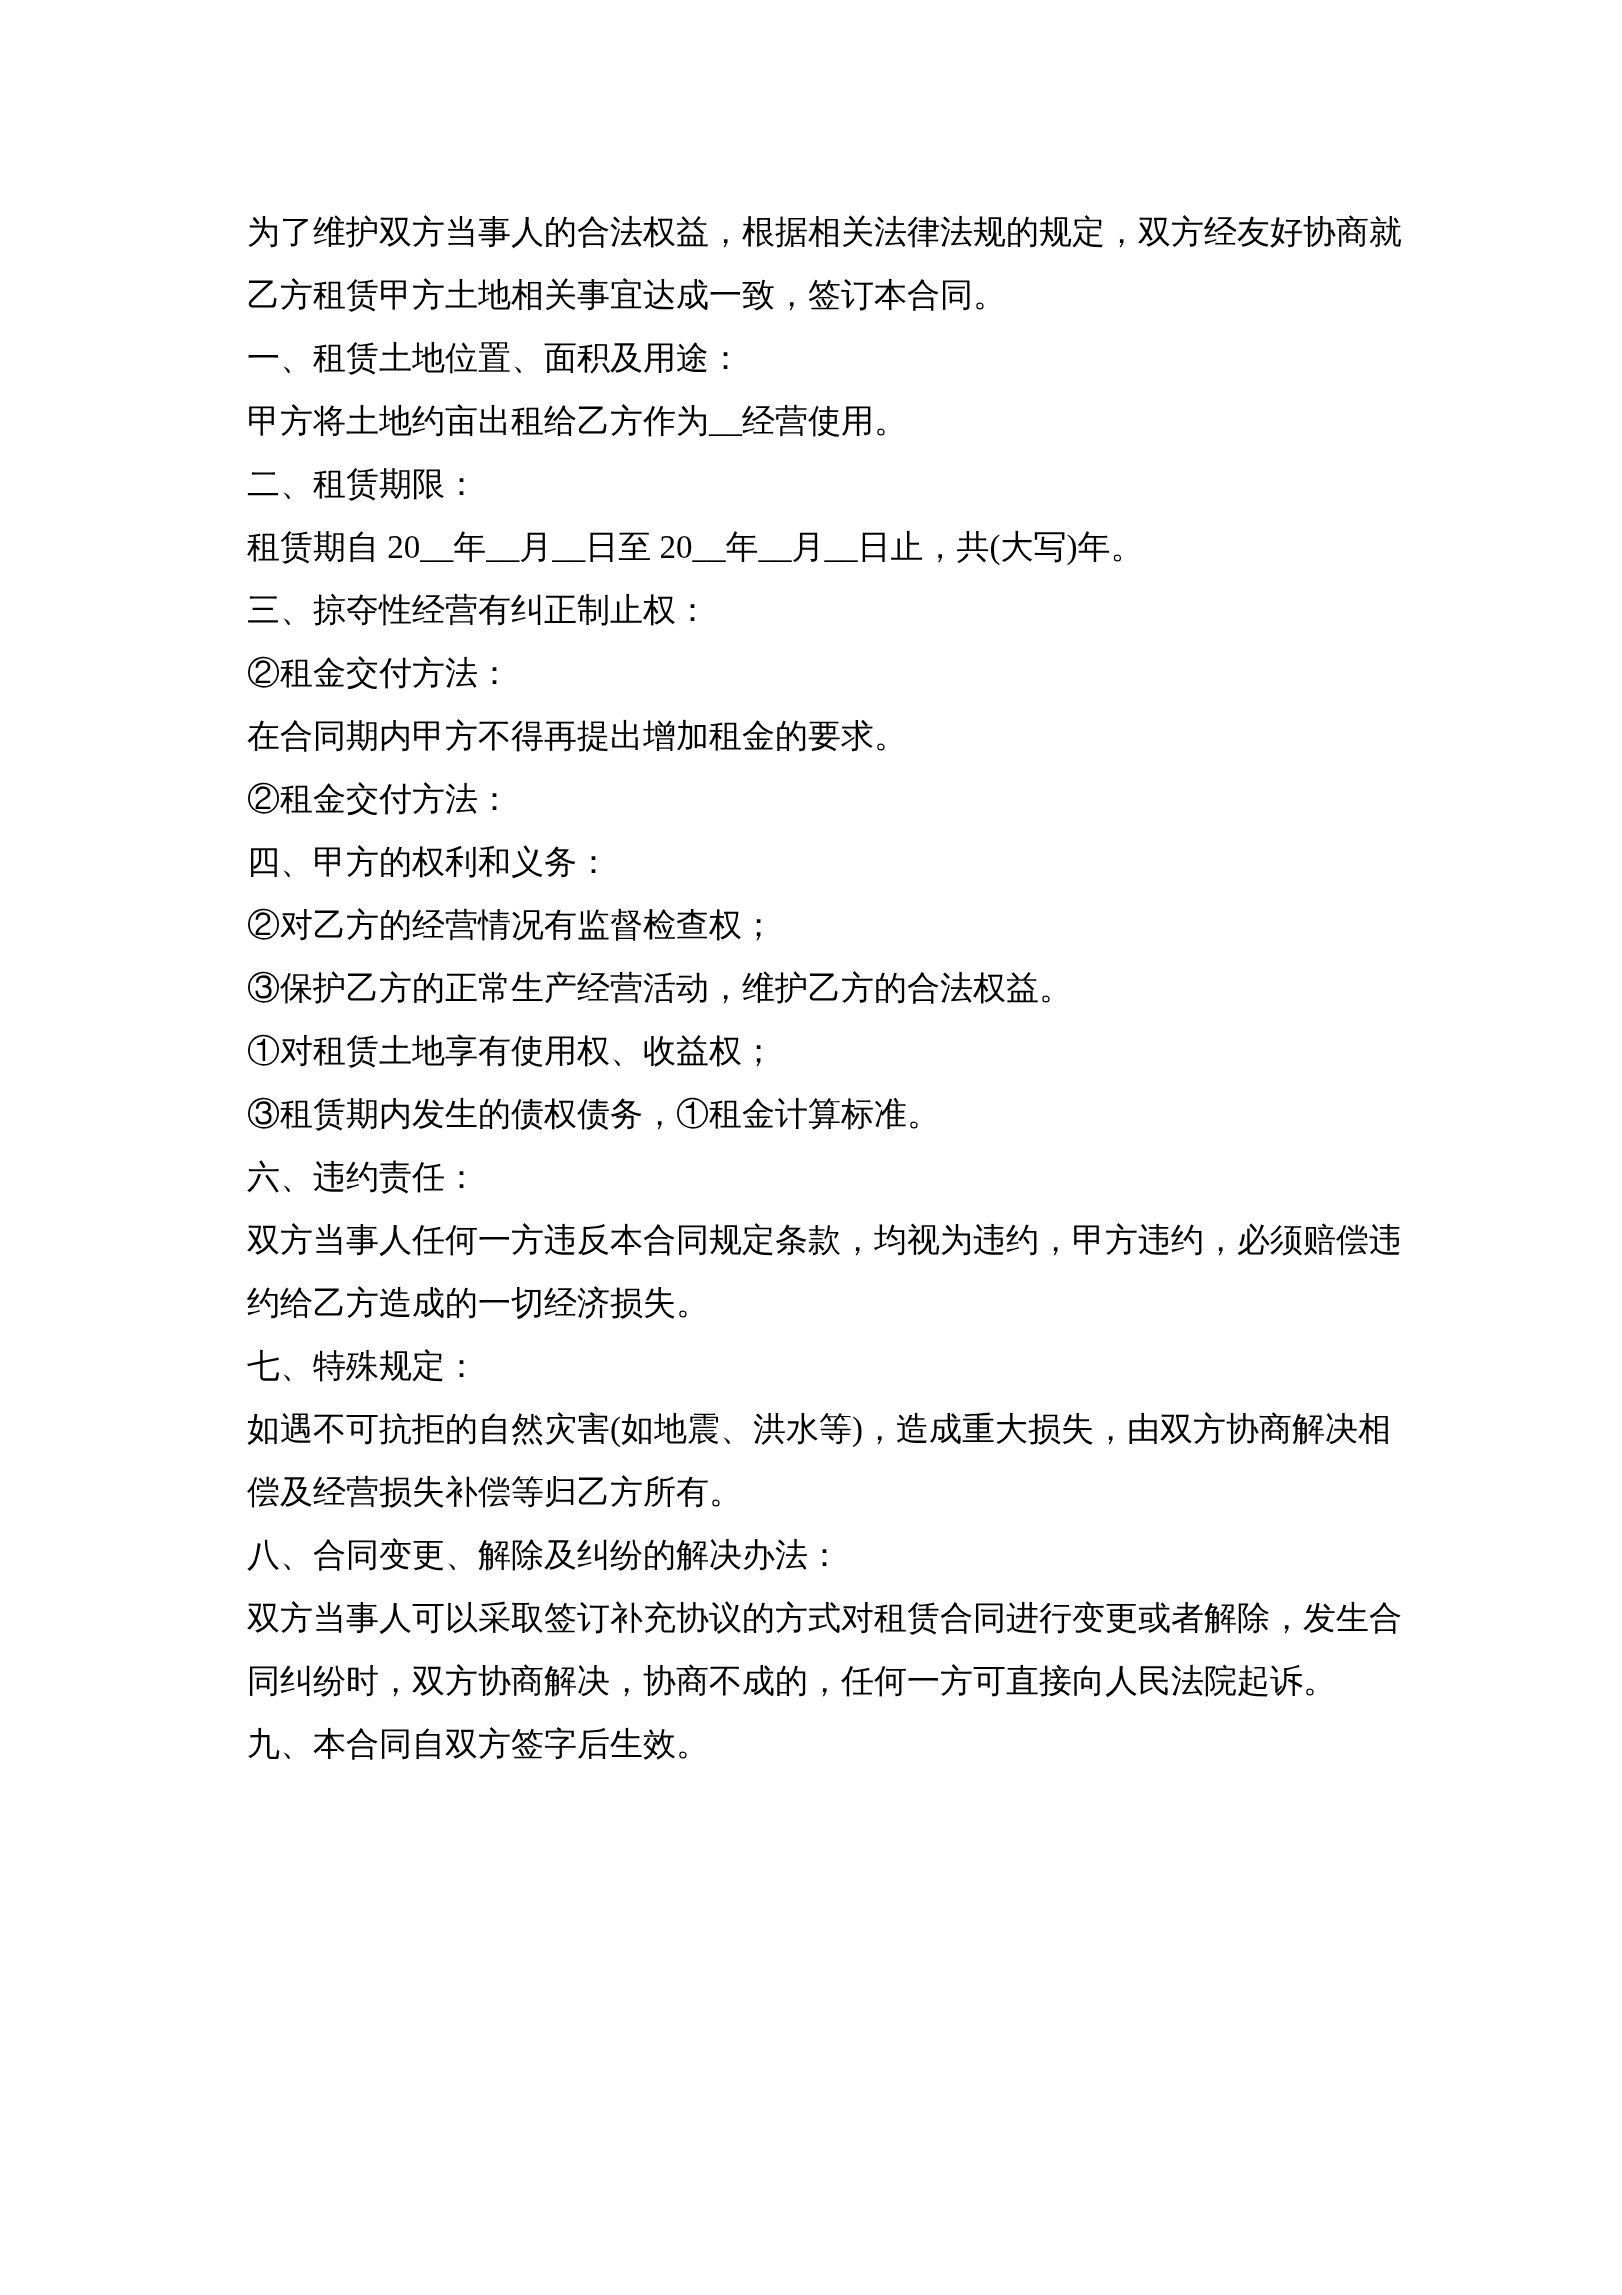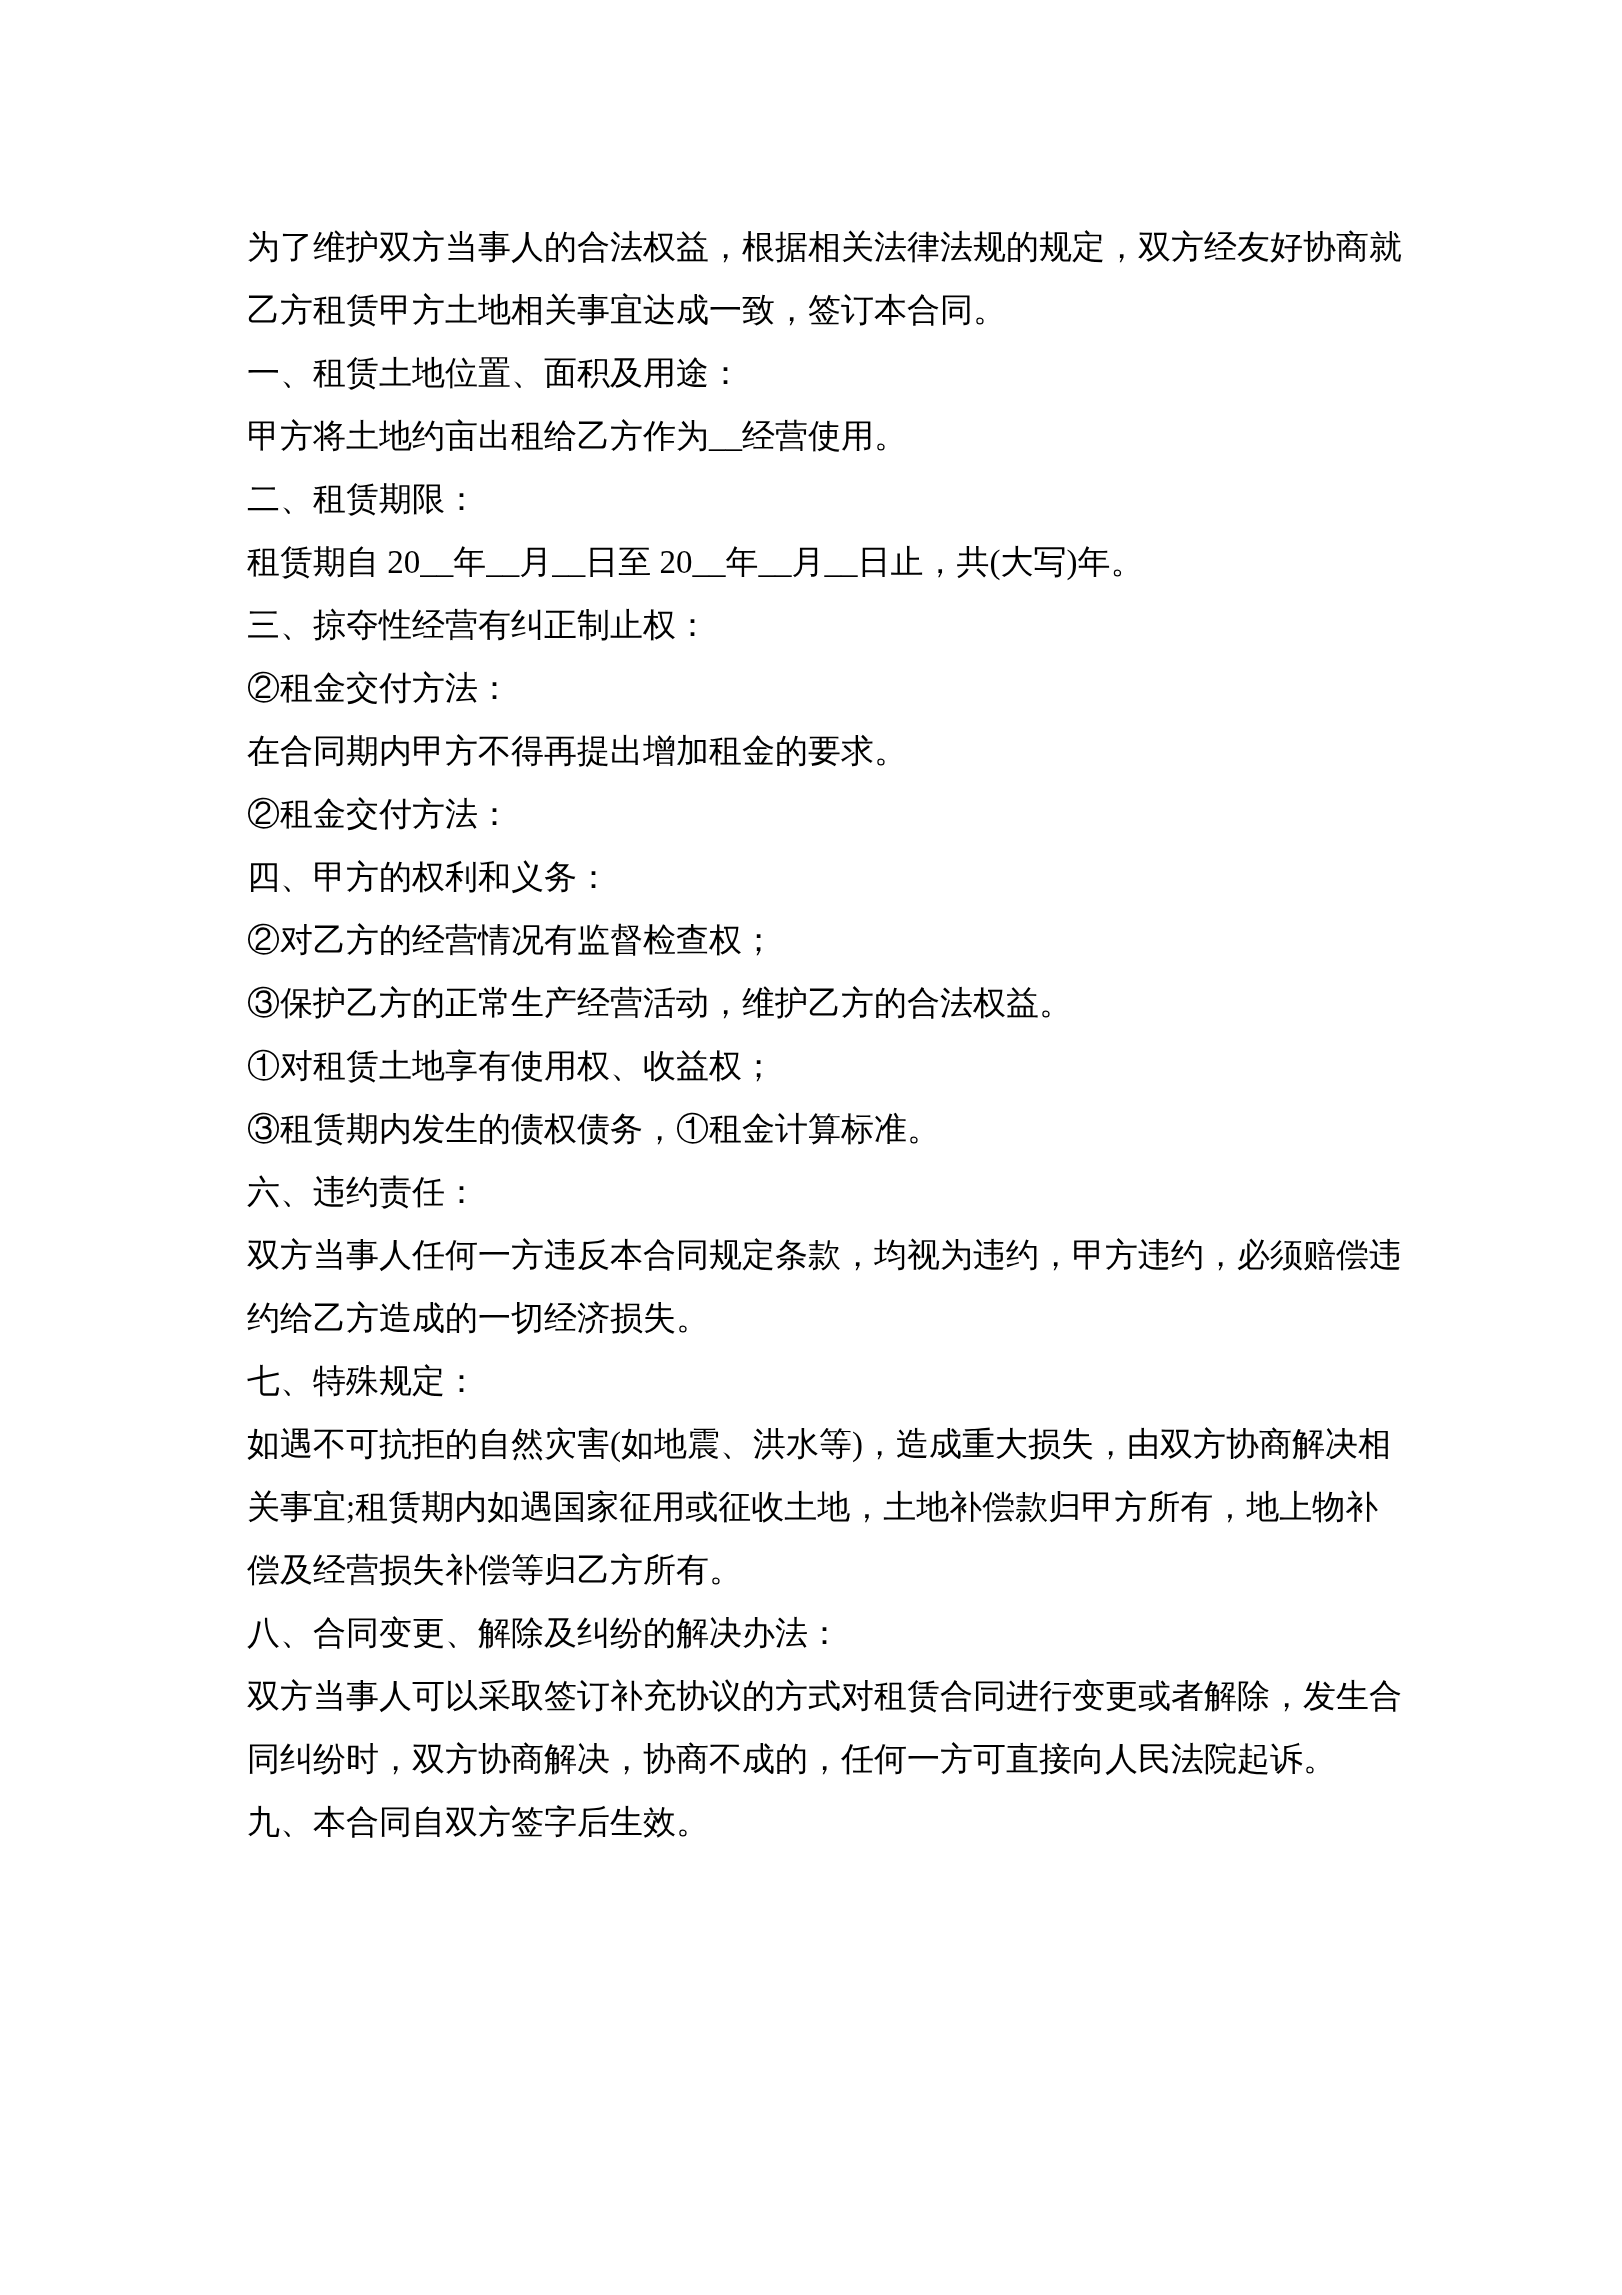--- a/index.html
+++ b/index.html
@@ -15,21 +15,21 @@
   .page {
     position: relative;
     width: 1623px;
     height: 2295px;
     background: #ffffff;
     overflow: hidden;
   }
   .contract-body {
     position: absolute;
     left: 247px;
-    top: 216px;
+    top: 201px;
     width: 1204px;
   }
   .contract-line {
     height: 63px;
     line-height: 63px;
     font-size: 33px;
     color: #000000;
     letter-spacing: 0;
     white-space: pre;
     text-align: left;
@@ -53,21 +53,20 @@
       <div class="contract-line">四、甲方的权利和义务：</div>
       <div class="contract-line">②对乙方的经营情况有监督检查权；</div>
       <div class="contract-line">③保护乙方的正常生产经营活动，维护乙方的合法权益。</div>
       <div class="contract-line">①对租赁土地享有使用权、收益权；</div>
       <div class="contract-line">③租赁期内发生的债权债务，①租金计算标准。</div>
       <div class="contract-line">六、违约责任：</div>
       <div class="contract-line">双方当事人任何一方违反本合同规定条款，均视为违约，甲方违约，必须赔偿违</div>
       <div class="contract-line">约给乙方造成的一切经济损失。</div>
       <div class="contract-line">七、特殊规定：</div>
       <div class="contract-line">如遇不可抗拒的自然灾害(如地震、洪水等)，造成重大损失，由双方协商解决相</div>
-      <div class="contract-line">关事宜;租赁期内如遇国家征用或征收土地，土地补偿款归甲方所有，地上物补</div>
       <div class="contract-line">偿及经营损失补偿等归乙方所有。</div>
       <div class="contract-line">八、合同变更、解除及纠纷的解决办法：</div>
       <div class="contract-line">双方当事人可以采取签订补充协议的方式对租赁合同进行变更或者解除，发生合</div>
       <div class="contract-line">同纠纷时，双方协商解决，协商不成的，任何一方可直接向人民法院起诉。</div>
       <div class="contract-line">九、本合同自双方签字后生效。</div>
     </div>
 </div>
 
 
 </body></html>

